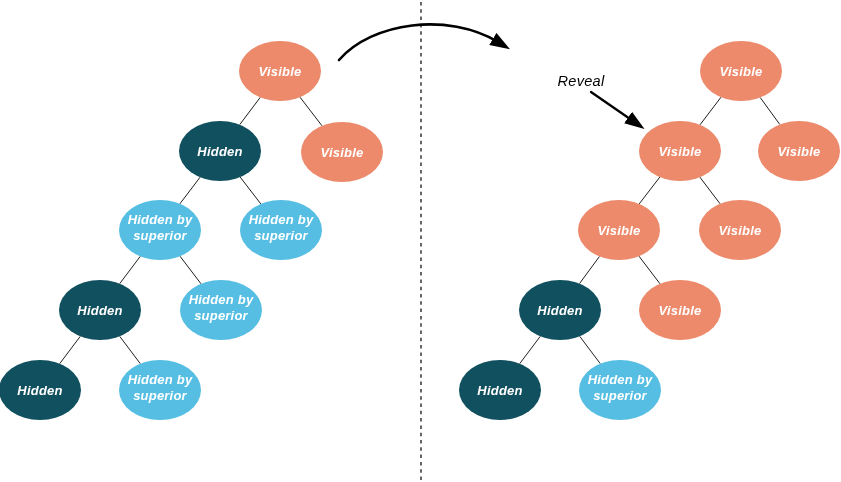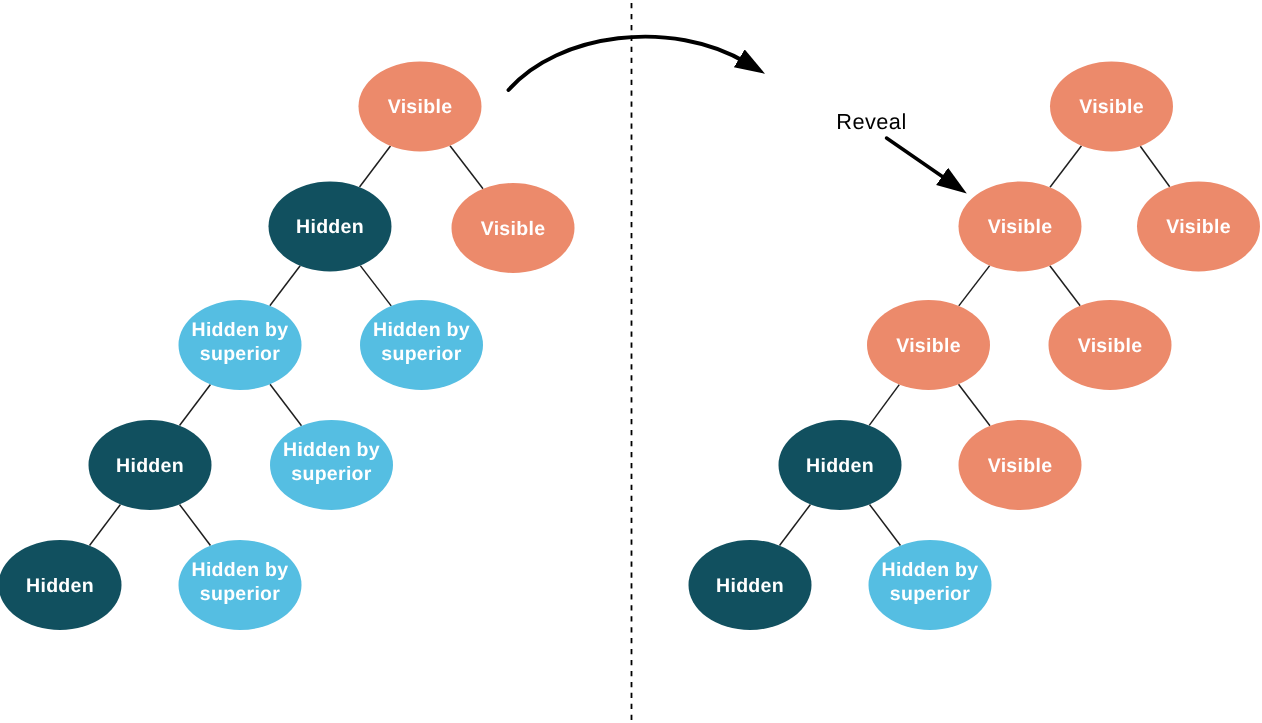--- a/index.html
+++ b/index.html
@@ -7,20 +7,21 @@
     padding: 0;
     background: #ffffff;
   }
   .canvas {
     position: relative;
     width: 841px;
     height: 482px;
     background: #ffffff;
     overflow: hidden;
     font-family: "Liberation Sans", sans-serif;
+    font-style: italic;
   }
   svg text {
     font-family: "Liberation Sans", "DejaVu Sans", sans-serif;
   }
   .node-label {
     font-weight: 600;
     letter-spacing: 0.2px;
   }
   .annotation-label {
     font-weight: 500;

